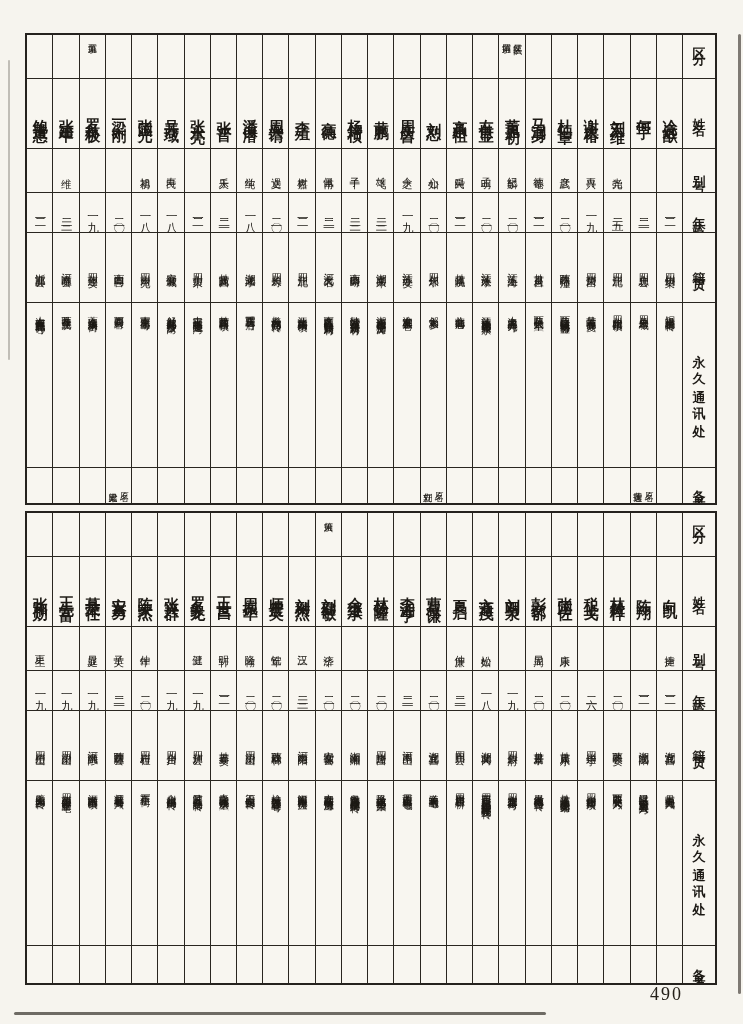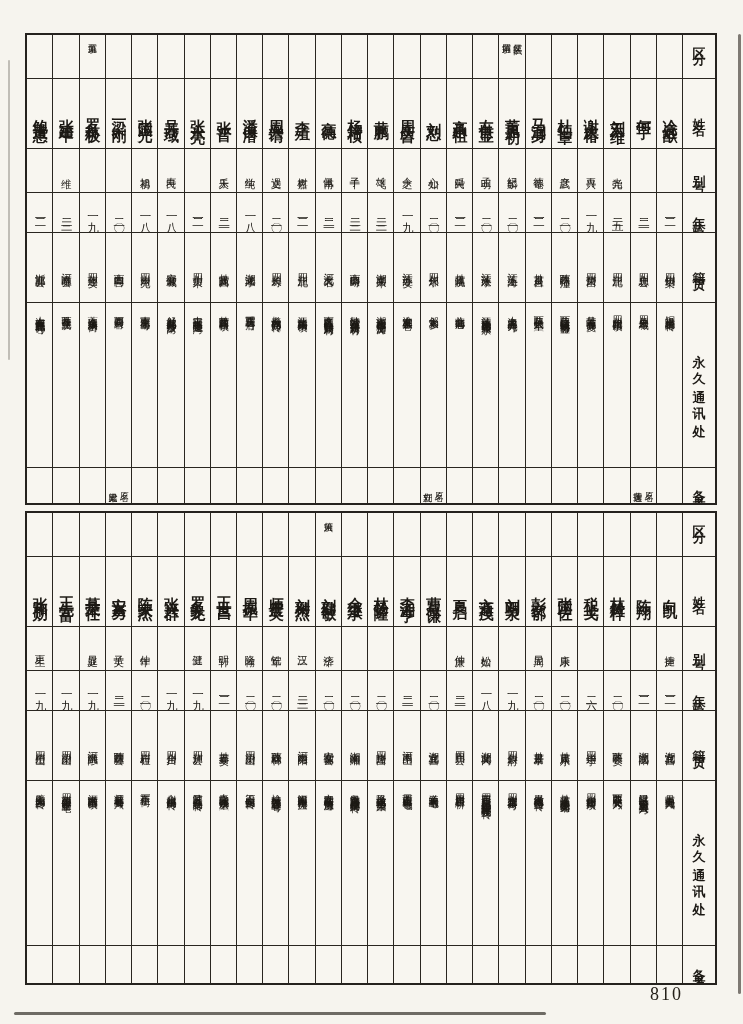--- a/index.html
+++ b/index.html
@@ -1276,16 +1276,16 @@
       </div>
     <div class="cell r-addr">
         <span class="v ad">璧山大鹏乡邮转</span>
       </div>
     <div class="cell r-note">
         <span class="lines"></span>
       </div>
   </div>
   </div>
 
-<div class="page-number">810</div>
+<div class="page-number">490</div>
 <div class="scan-edge-right"></div>
 <div class="scan-edge-left"></div>
 <div class="scan-edge-bottom"></div>
 
 </body></html>

